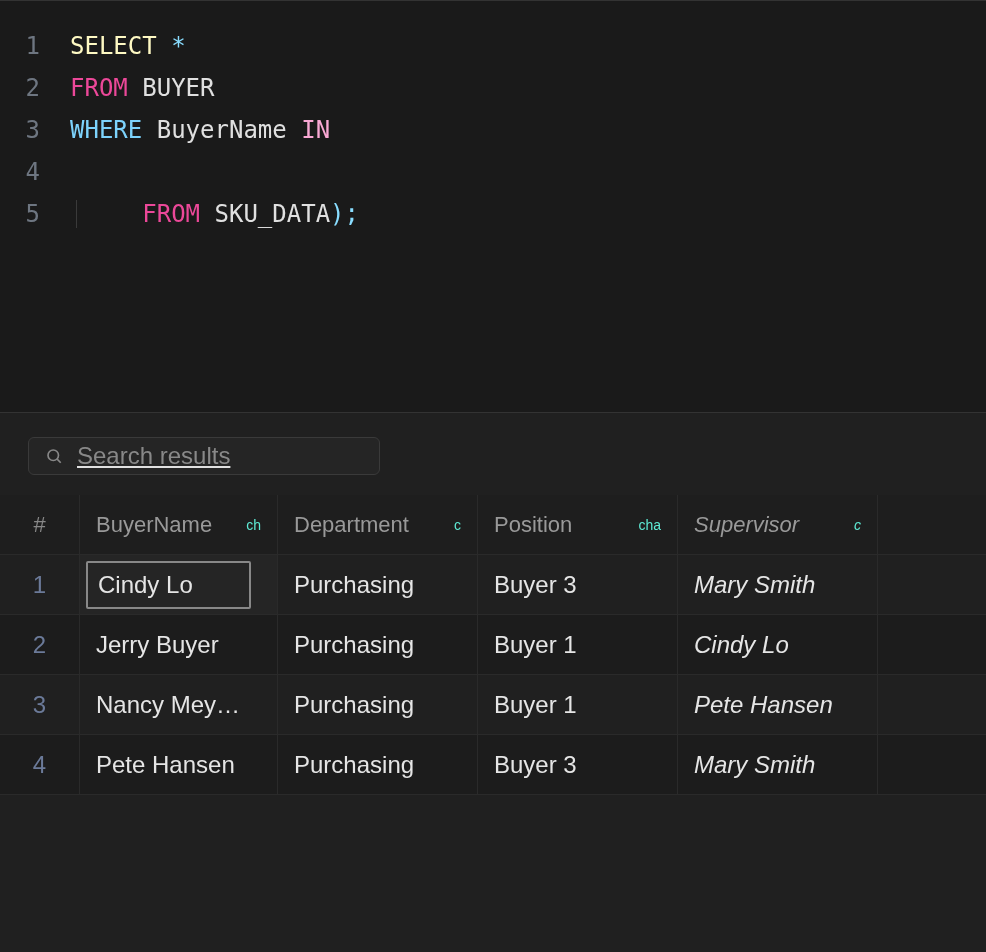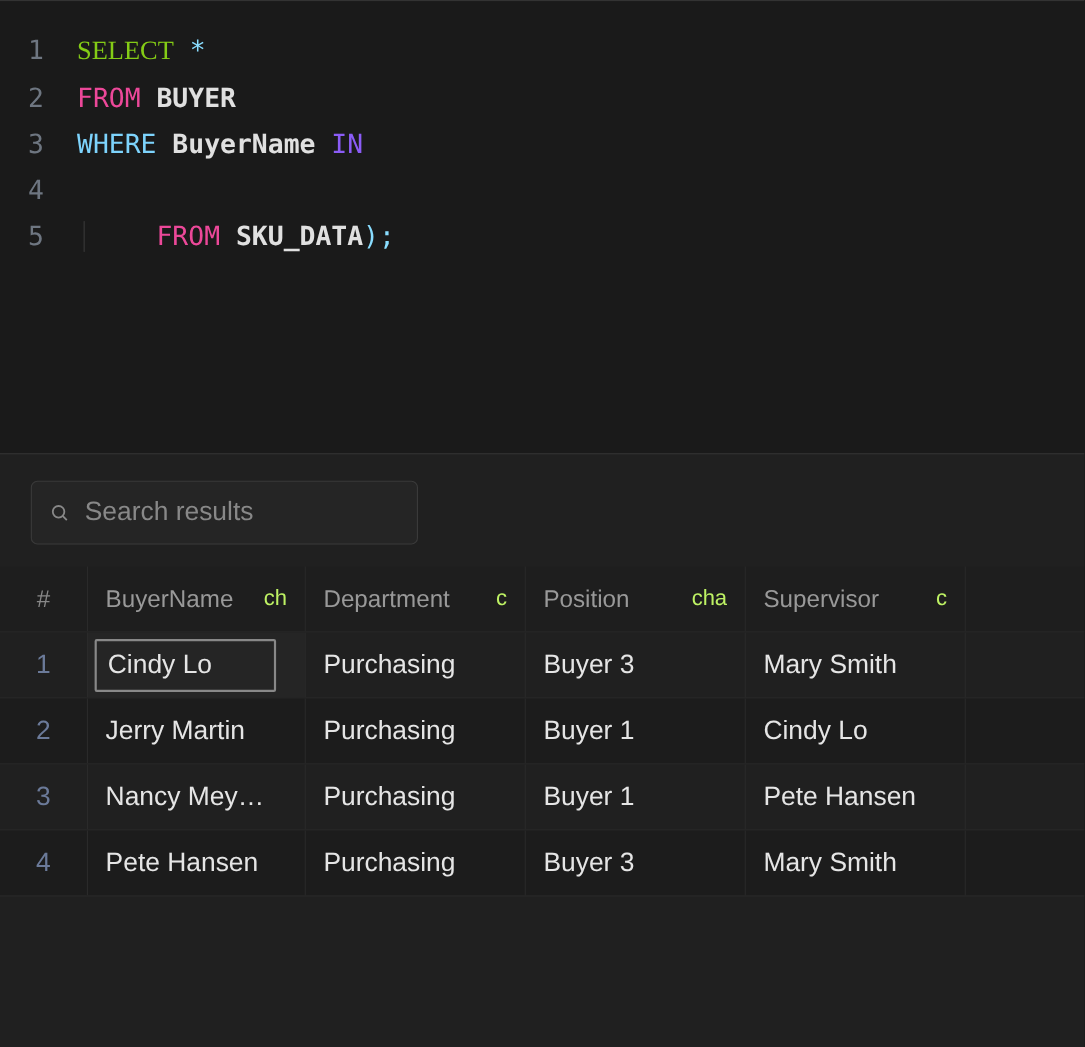--- a/index.html
+++ b/index.html
@@ -42,47 +42,48 @@
       position: relative;
     }
     .indent-guide {
       position: absolute;
       left: 0;
       top: 0;
       bottom: 0;
       width: 1px;
       border-left: 1px solid #3a3a3a;
     }
-    .kw-select { color: #84cc16; font-family: Liberation Serif, serif; }
+    .kw-select { color: #fef9c3; }
     .kw-from { color: #ec4899; }
     .kw-where { color: #7dd3fc; }
-    .kw-in { color: #8b5cf6; }
+    .kw-in { color: #f9a8d4; }
     .op { color: #89ddff; }
-    .ident { color: #e0e0e0; font-weight: bold; }
+    .ident { color: #e0e0e0; }
     .paren { color: #89ddff; }
     .semi { color: #89ddff; }
 
     
     .results-panel {
       background: #202020;
       border-top: 1px solid #333;
       height: calc(952px - 412px);
     }
     .search-bar {
       padding: 24px 28px 20px 28px;
     }
     .search-input-wrap {
       display: inline-flex;
       align-items: center;
       background: #252525;
       border: 1px solid #3a3a3a;
       border-radius: 6px;
       padding: 10px 16px;
       width: 352px;
-      height: 58px;
+      height: 38px;
+      text-decoration: underline;
     }
     .search-icon {
       width: 18px;
       height: 18px;
       margin-right: 14px;
       flex-shrink: 0;
     }
     .search-input {
       background: transparent;
       border: none;
@@ -132,30 +133,30 @@
       text-overflow: ellipsis;
       width: 100%;
     }
     .header-cell {
       color: #999;
       font-size: 22px;
       justify-content: space-between;
       gap: 10px;
     }
     .header-cell .col-type {
-      color: #bef264;
-      font-size: 20px;
+      color: #5eead4;
+      font-size: 14px;
       flex-shrink: 1;
       overflow: hidden;
     }
     .col-rownum { width: 80px; justify-content: center; }
     .col-0 { width: 198px; }
     .col-1 { width: 200px; }
     .col-2 { width: 200px; }
-    .col-3 { width: 200px; }
+    .col-3 { width: 200px; font-style: italic; }
     .rownum {
       color: #6b7a99;
       justify-content: center;
     }
     .cell-selected .cell-inner {
       border: 2px solid #888;
       border-radius: 2px;
       padding: 8px 10px;
       margin: -8px -10px;
     }
@@ -236,21 +237,21 @@
           <div class="cell col-2">
             <span class="cell-inner">Buyer 3</span>
           </div>
           <div class="cell col-3">
             <span class="cell-inner">Mary Smith</span>
           </div>
         </div>
         <div class="tbody-row">
           <div class="cell col-rownum rownum">2</div>
           <div class="cell col-0">
-            <span class="cell-inner">Jerry Martin</span>
+            <span class="cell-inner">Jerry Buyer</span>
           </div>
           <div class="cell col-1">
             <span class="cell-inner">Purchasing</span>
           </div>
           <div class="cell col-2">
             <span class="cell-inner">Buyer 1</span>
           </div>
           <div class="cell col-3">
             <span class="cell-inner">Cindy Lo</span>
           </div>

